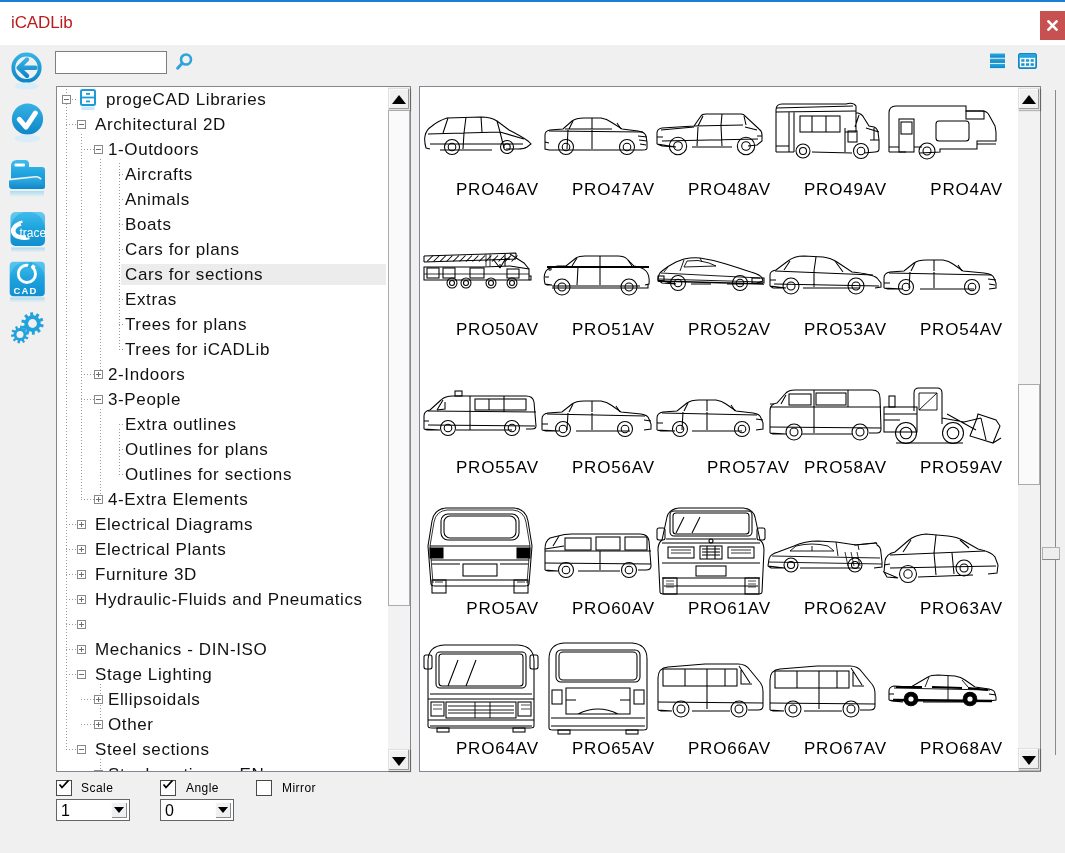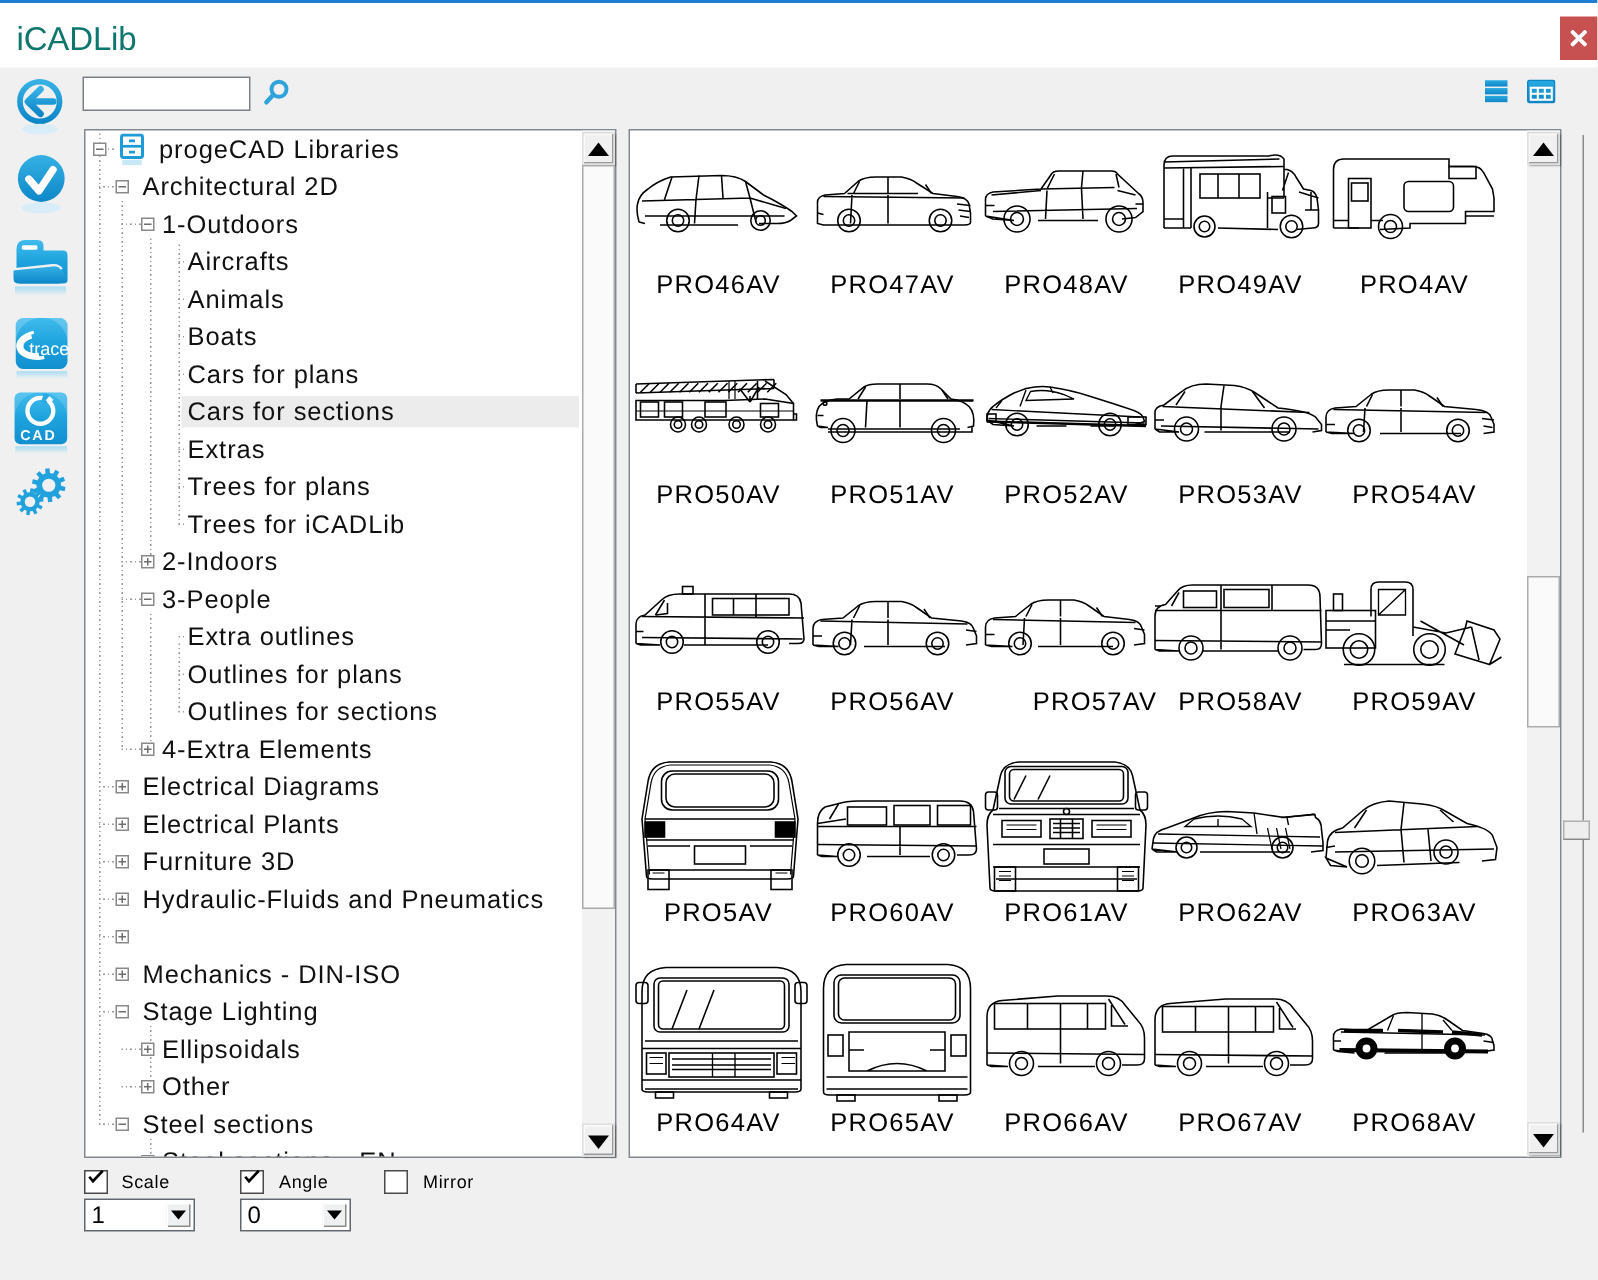--- a/index.html
+++ b/index.html
@@ -1,30 +1,30 @@
 <!DOCTYPE html>
 <html><head><meta charset="utf-8"><style>
 *{margin:0;padding:0;box-sizing:border-box}
 html,body{width:1065px;height:853px;overflow:hidden}
 body{font-family:"Liberation Sans",sans-serif;background:#f0f0f0;position:relative}
 .abs{position:absolute}
 .titlebar{left:0;top:0;width:1065px;height:45px;background:#fff;border-top:2px solid #1d7ed3}
-.title{left:11px;top:13px;font-size:22px;color:#0f766e;letter-spacing:-0.1px}
+.title{left:11px;top:13px;font-size:17px;color:#b91c1c;letter-spacing:-0.1px}
 .closebtn{left:1040px;top:11px;width:25px;height:29px;background:#c75050;color:#fff;text-align:center}
 .closebtn svg{margin-top:9px}
 .panel{background:#fff;border:1px solid #82888f}
 .searchbox{left:55px;top:51px;width:112px;height:23px;background:#fff;border:1px solid #7a7f85}
 .treerow{height:20px;font-size:17px;letter-spacing:0.62px;color:#111;line-height:20px;white-space:nowrap}
 .sel{background:#ececec}
 .exp{width:9px;height:9px;background:#fff;border:1px solid #898989}
 .expline-h{height:1px;background:#6e6e6e}
 .expline-v{width:1px;background:#6e6e6e}
 .dotv{width:1px;background:repeating-linear-gradient(to bottom,#9a9a9a 0,#9a9a9a 1px,transparent 1px,transparent 3px)}
 .doth{height:1px;background:repeating-linear-gradient(to right,#9a9a9a 0,#9a9a9a 1px,transparent 1px,transparent 3px)}
-.lbl{width:120px;text-align:center;font-size:17px;letter-spacing:0.85px;color:#000;height:20px;line-height:20px}
+.lbl{width:120px;text-align:right;font-size:17px;letter-spacing:0.85px;color:#000;height:20px;line-height:20px}
 .sb{background:#f2f2f2}
 .sbbtn{background:#f0f0f0;border:1px solid #dfdfdf;box-shadow:inset -1px -1px 0 #9a9a9a,inset 1px 1px 0 #fbfbfb,1px 1px 1px rgba(0,0,0,0.25)}
 .sbthumb{background:#fafafa;border:1px solid #ababab}
 .tri-up{width:0;height:0;border-left:7px solid transparent;border-right:7px solid transparent;border-bottom:9px solid #000}
 .tri-dn{width:0;height:0;border-left:7px solid transparent;border-right:7px solid transparent;border-top:9px solid #000}
 .cb{width:16px;height:16px;background:#fff;border:1px solid #494949}
 .cblbl{font-size:12px;color:#000;letter-spacing:0.45px}
 .combo{background:#fff;border:1px solid #60666c;height:22px}
 .combobtn{position:absolute;right:2px;top:2px;width:16px;height:16px;background:#eef0f1;box-shadow:inset 1px 1px 0 #fdfdfd,inset -1px -1px 0 #8b8b8b}
 .combobtn div{margin:5px auto 0;width:0;height:0;border-left:5px solid transparent;border-right:5px solid transparent;border-top:6px solid #000}

